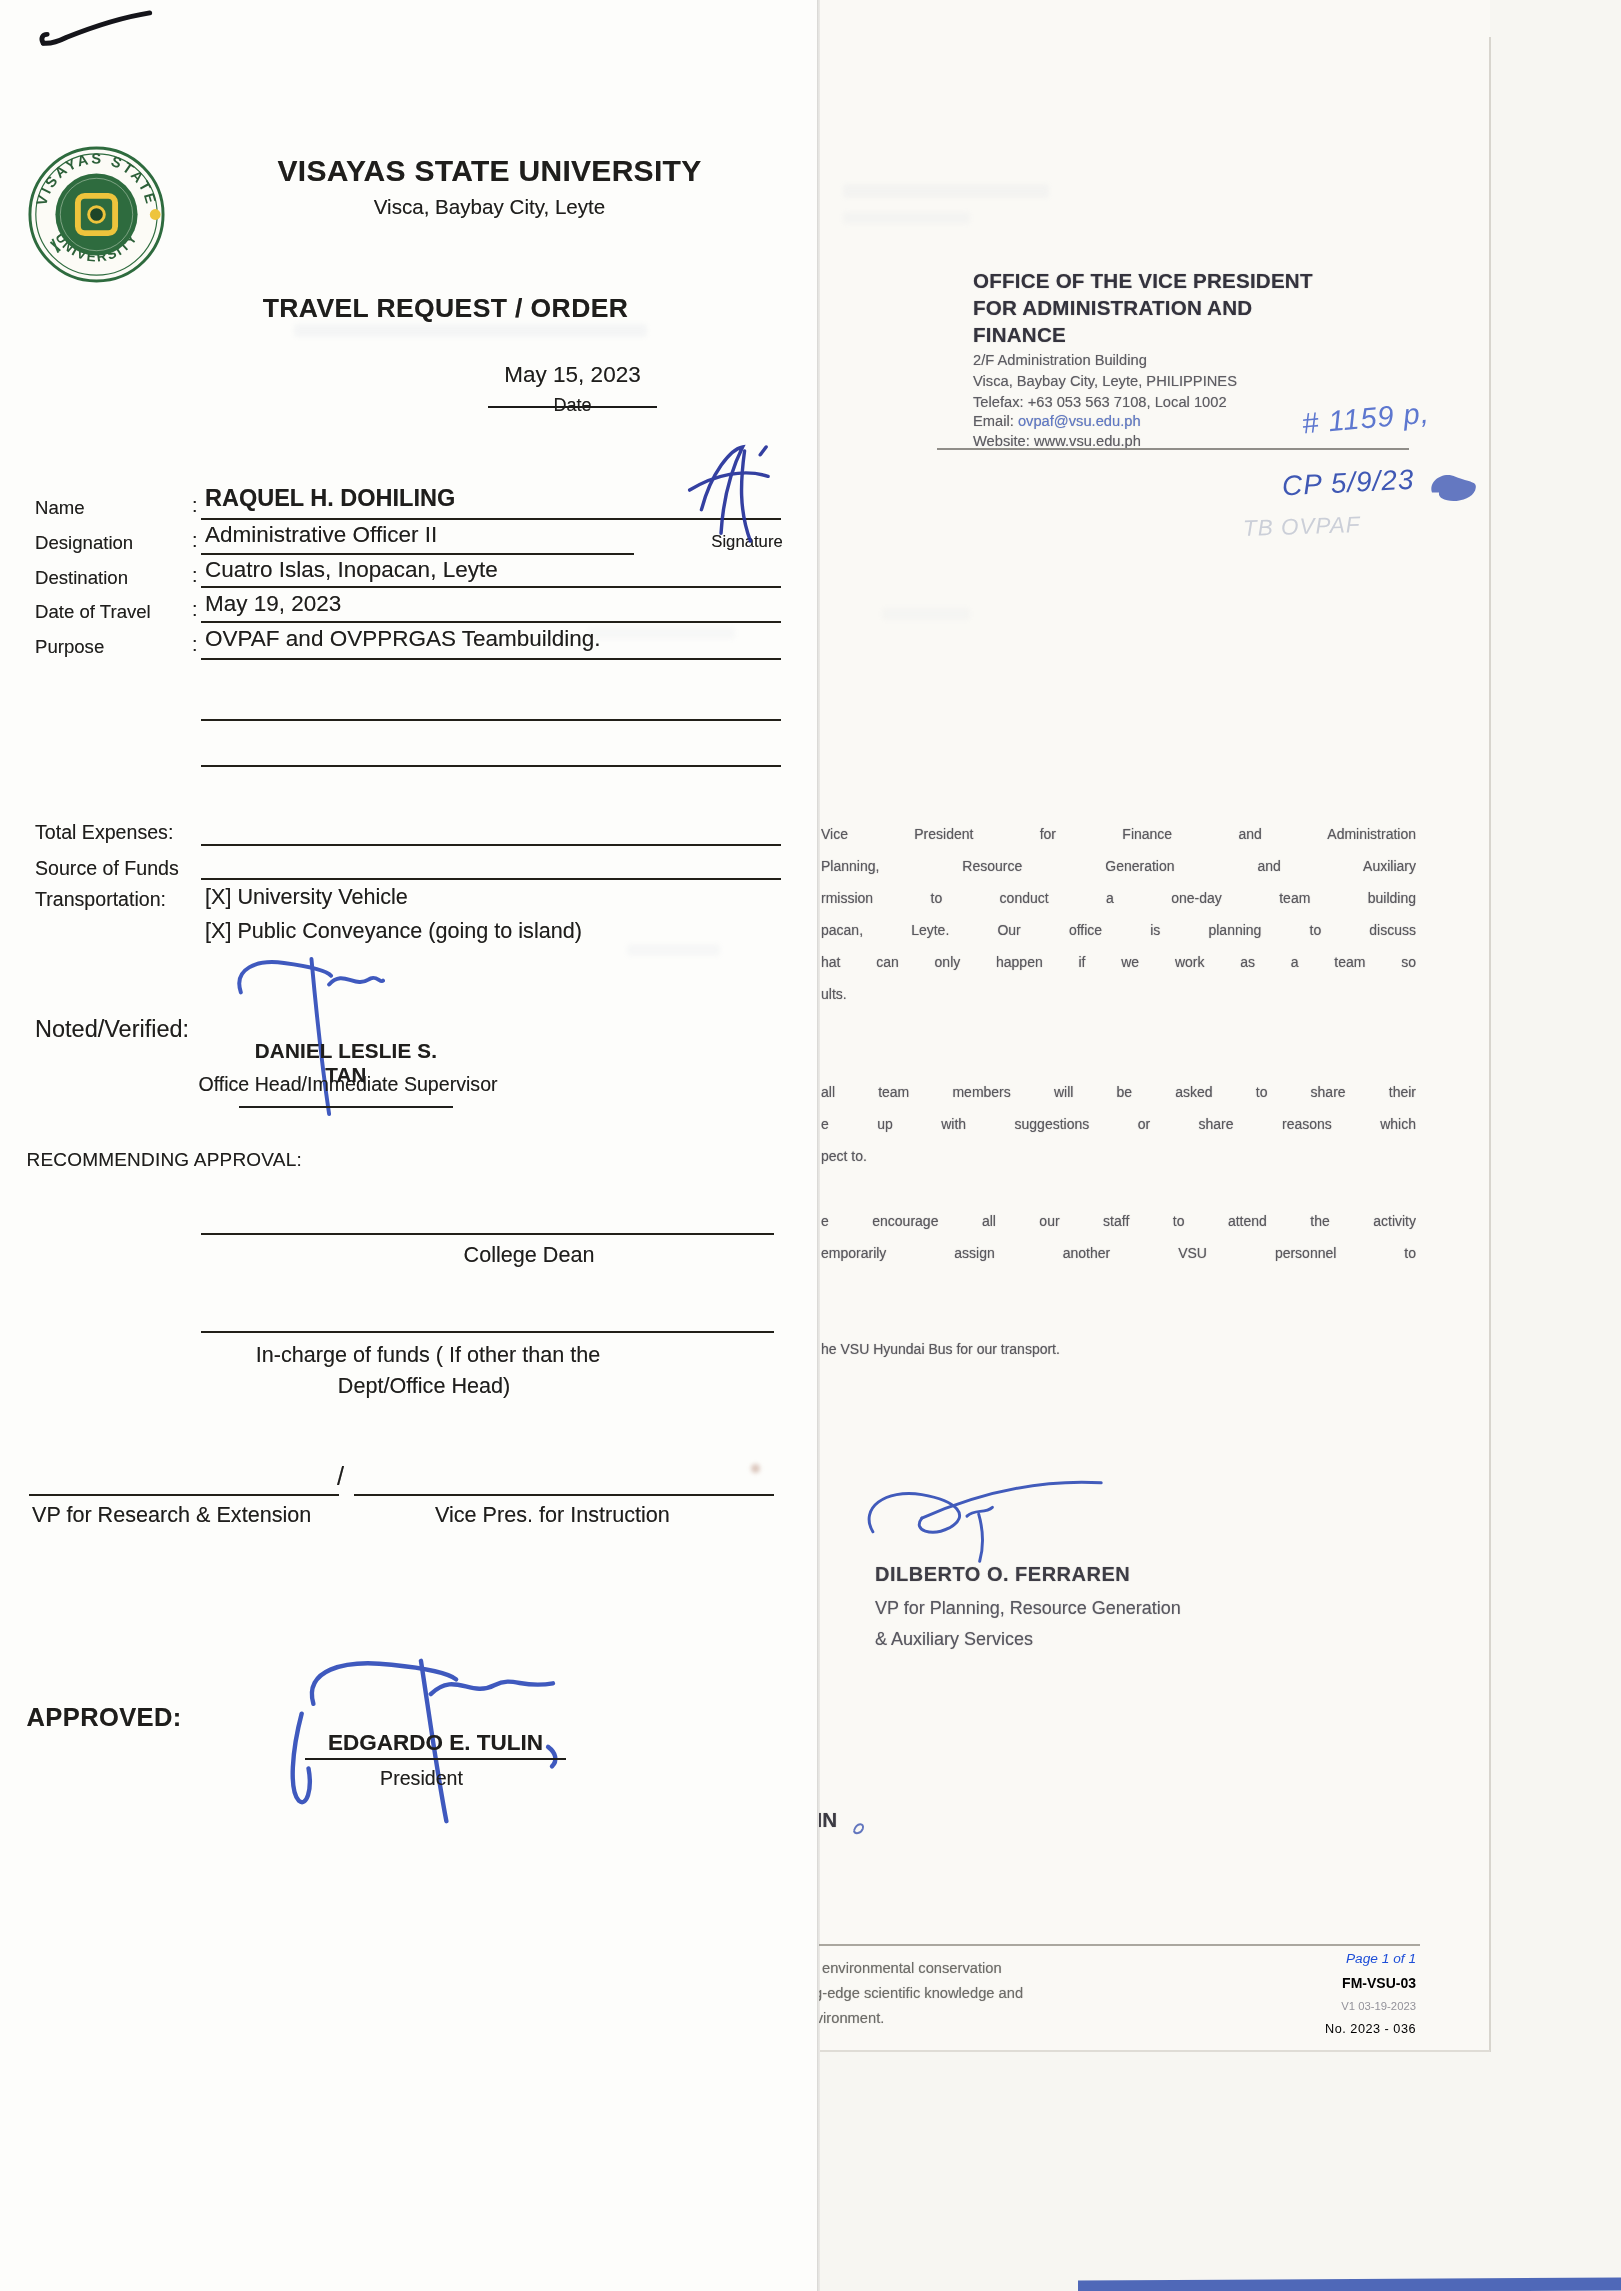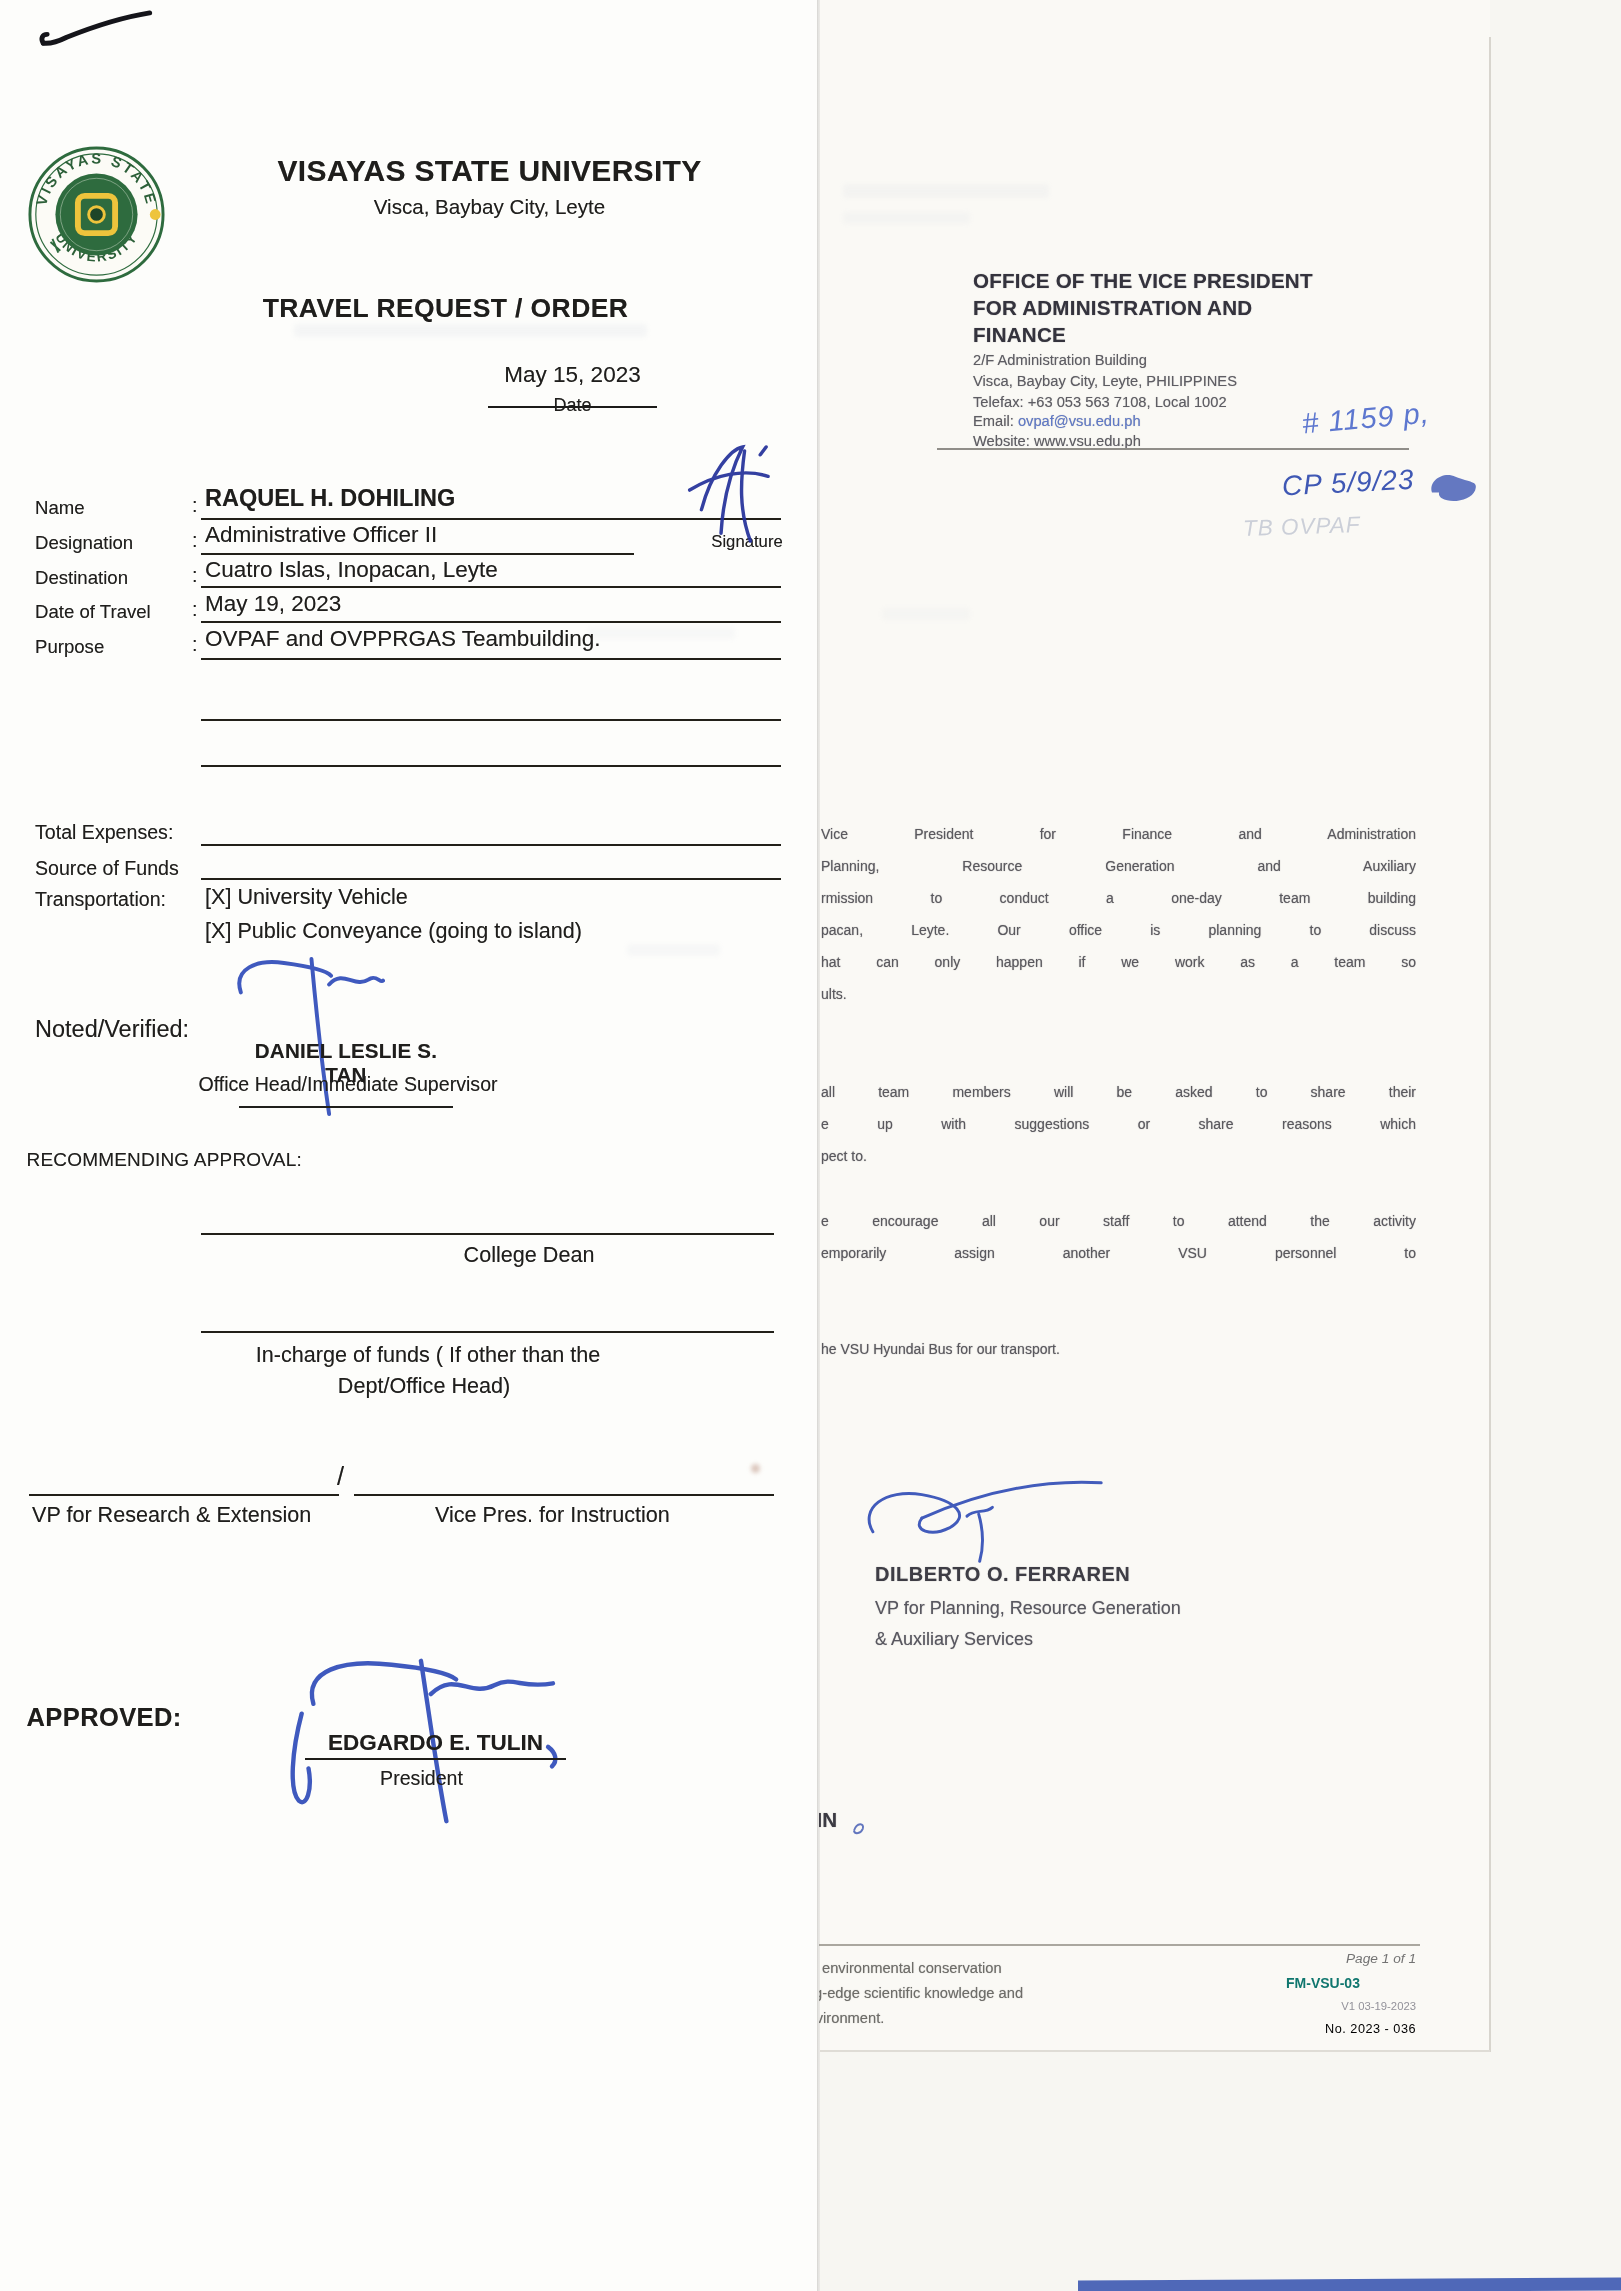--- a/index.html
+++ b/index.html
@@ -54,22 +54,22 @@
   .bpar{left:821px;width:595px;}
   .bl{height:32px;font-size:14px;color:#5a595e;text-shadow:0 0 1.1px rgba(90,89,94,.6);
       text-align:justify;text-align-last:justify;overflow:hidden;}
   .bl.short{text-align-last:left;}
   .signer-name{left:875px;top:1563px;font-size:20px;font-weight:bold;color:#3e3d45;letter-spacing:0.5px;text-shadow:0 0 1px rgba(62,61,69,.5);}
   .signer-t1{left:875px;top:1598px;font-size:18px;color:#58575f;text-shadow:0 0 1px rgba(88,87,95,.5);}
   .signer-t2{left:875px;top:1629px;font-size:18px;color:#58575f;text-shadow:0 0 1px rgba(88,87,95,.5);}
   .ulin{left:789px;top:1808px;font-size:20.6px;font-weight:bold;color:#3b3a42;text-shadow:0 0 1px rgba(59,58,66,.5);}
   .f-rule{left:804px;top:1944px;width:616px;height:1.5px;background:#aaa79f;}
   .f-left{left:779px;top:1956px;font-size:14.7px;line-height:25px;color:#6e6d69;text-shadow:0 0 0.9px rgba(110,109,105,.55);}
-  .f-page{left:1230px;top:1951px;width:186px;text-align:right;font-size:13.7px;font-style:italic;color:#737373;}
-  .f-code{left:1230px;top:1975px;width:186px;text-align:center;font-size:14px;font-weight:bold;color:#0f766e;}
+  .f-page{left:1230px;top:1951px;width:186px;text-align:right;font-size:13.7px;font-style:italic;color:#1d4ed8;}
+  .f-code{left:1230px;top:1975px;width:186px;text-align:right;font-size:14px;font-weight:bold;color:#000000;}
   .f-ver{left:1230px;top:2000px;width:186px;text-align:right;font-size:11.3px;color:#93929a;}
   .f-num{left:1230px;top:2022px;width:186px;text-align:right;font-size:12.7px;color:#000000;letter-spacing:0.5px;}
   .blue-strip{left:1078px;top:2279px;width:543px;height:12.7px;background:#4f68b8;transform:skewY(-.3deg);}
   .ghost{position:absolute;background:#aab4c8;opacity:.10;filter:blur(2.9px);border-radius:2.9px;}
   .speck{left:751px;top:1464px;width:8.8px;height:8.8px;background:#c09a8a;border-radius:50%;filter:blur(2px);opacity:.55;}
   svg{display:block;}
 </style>
 </head>
 <body>
 

